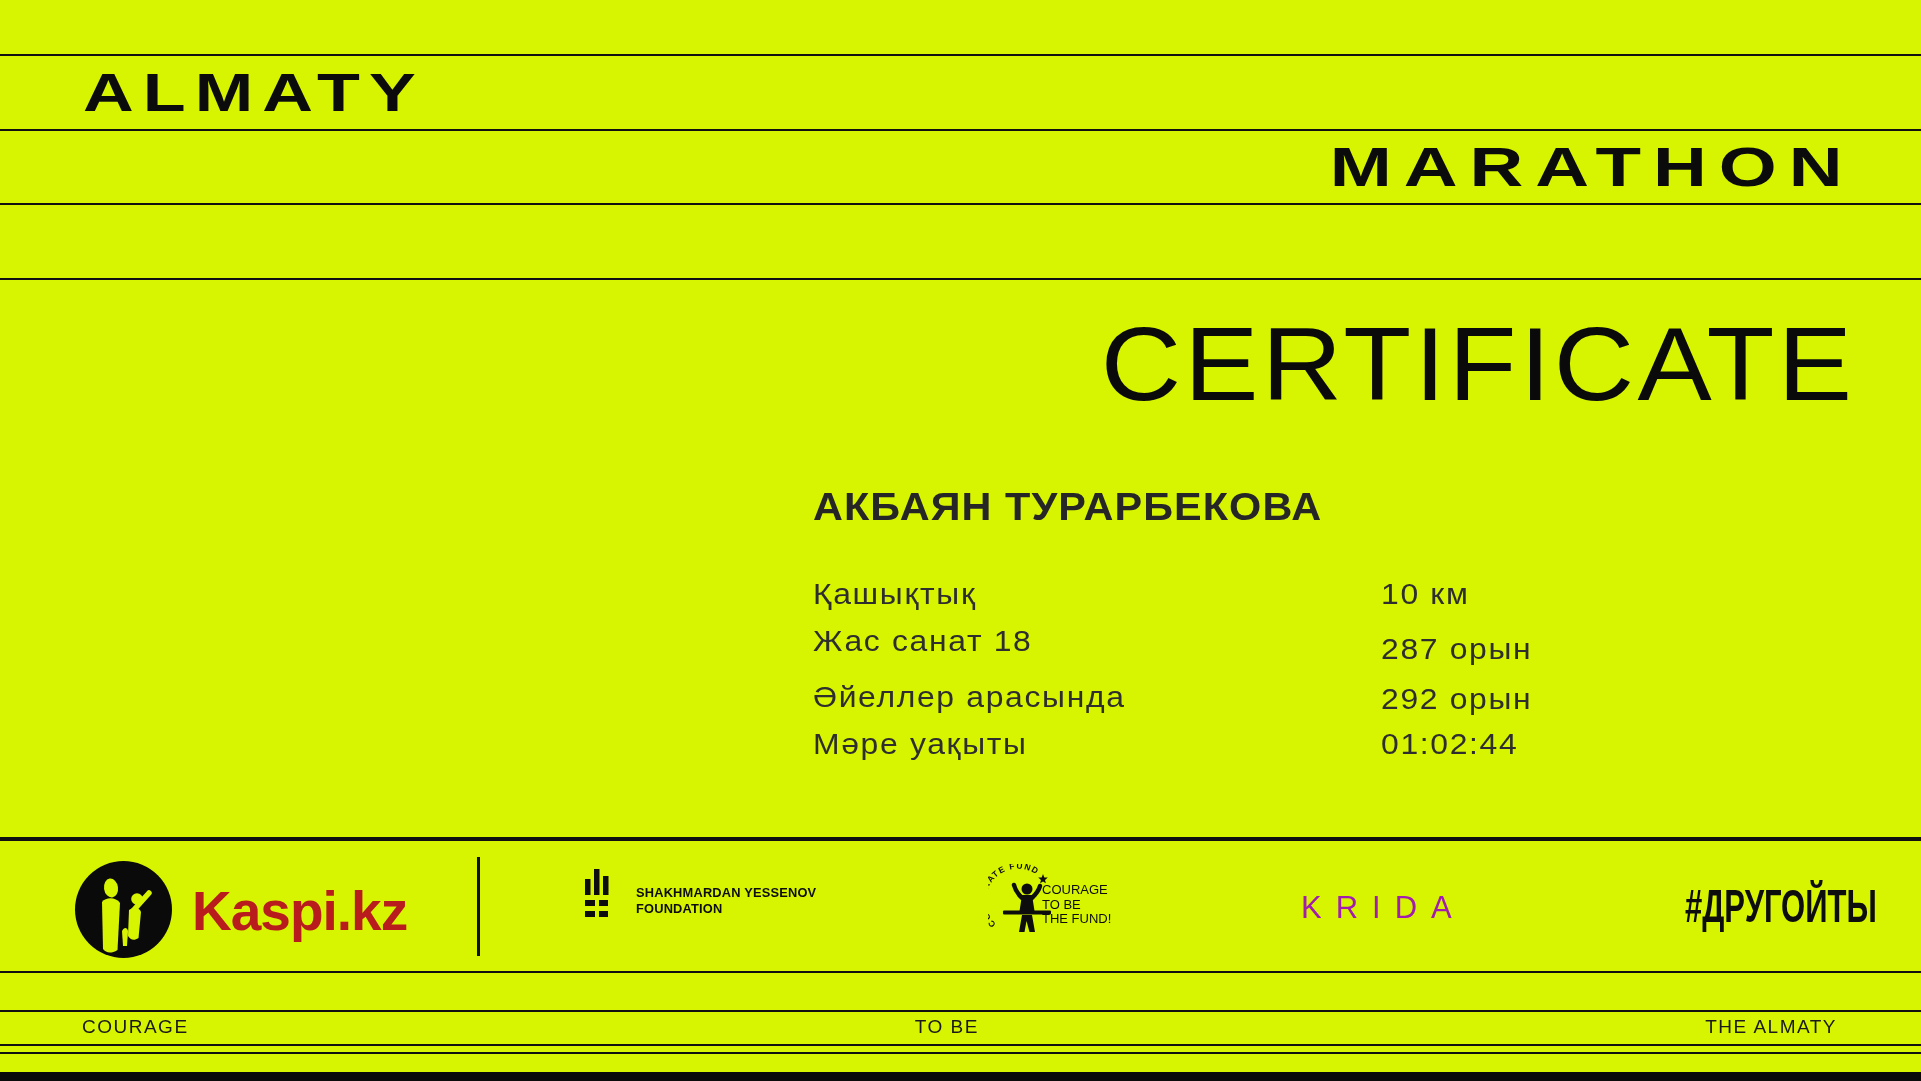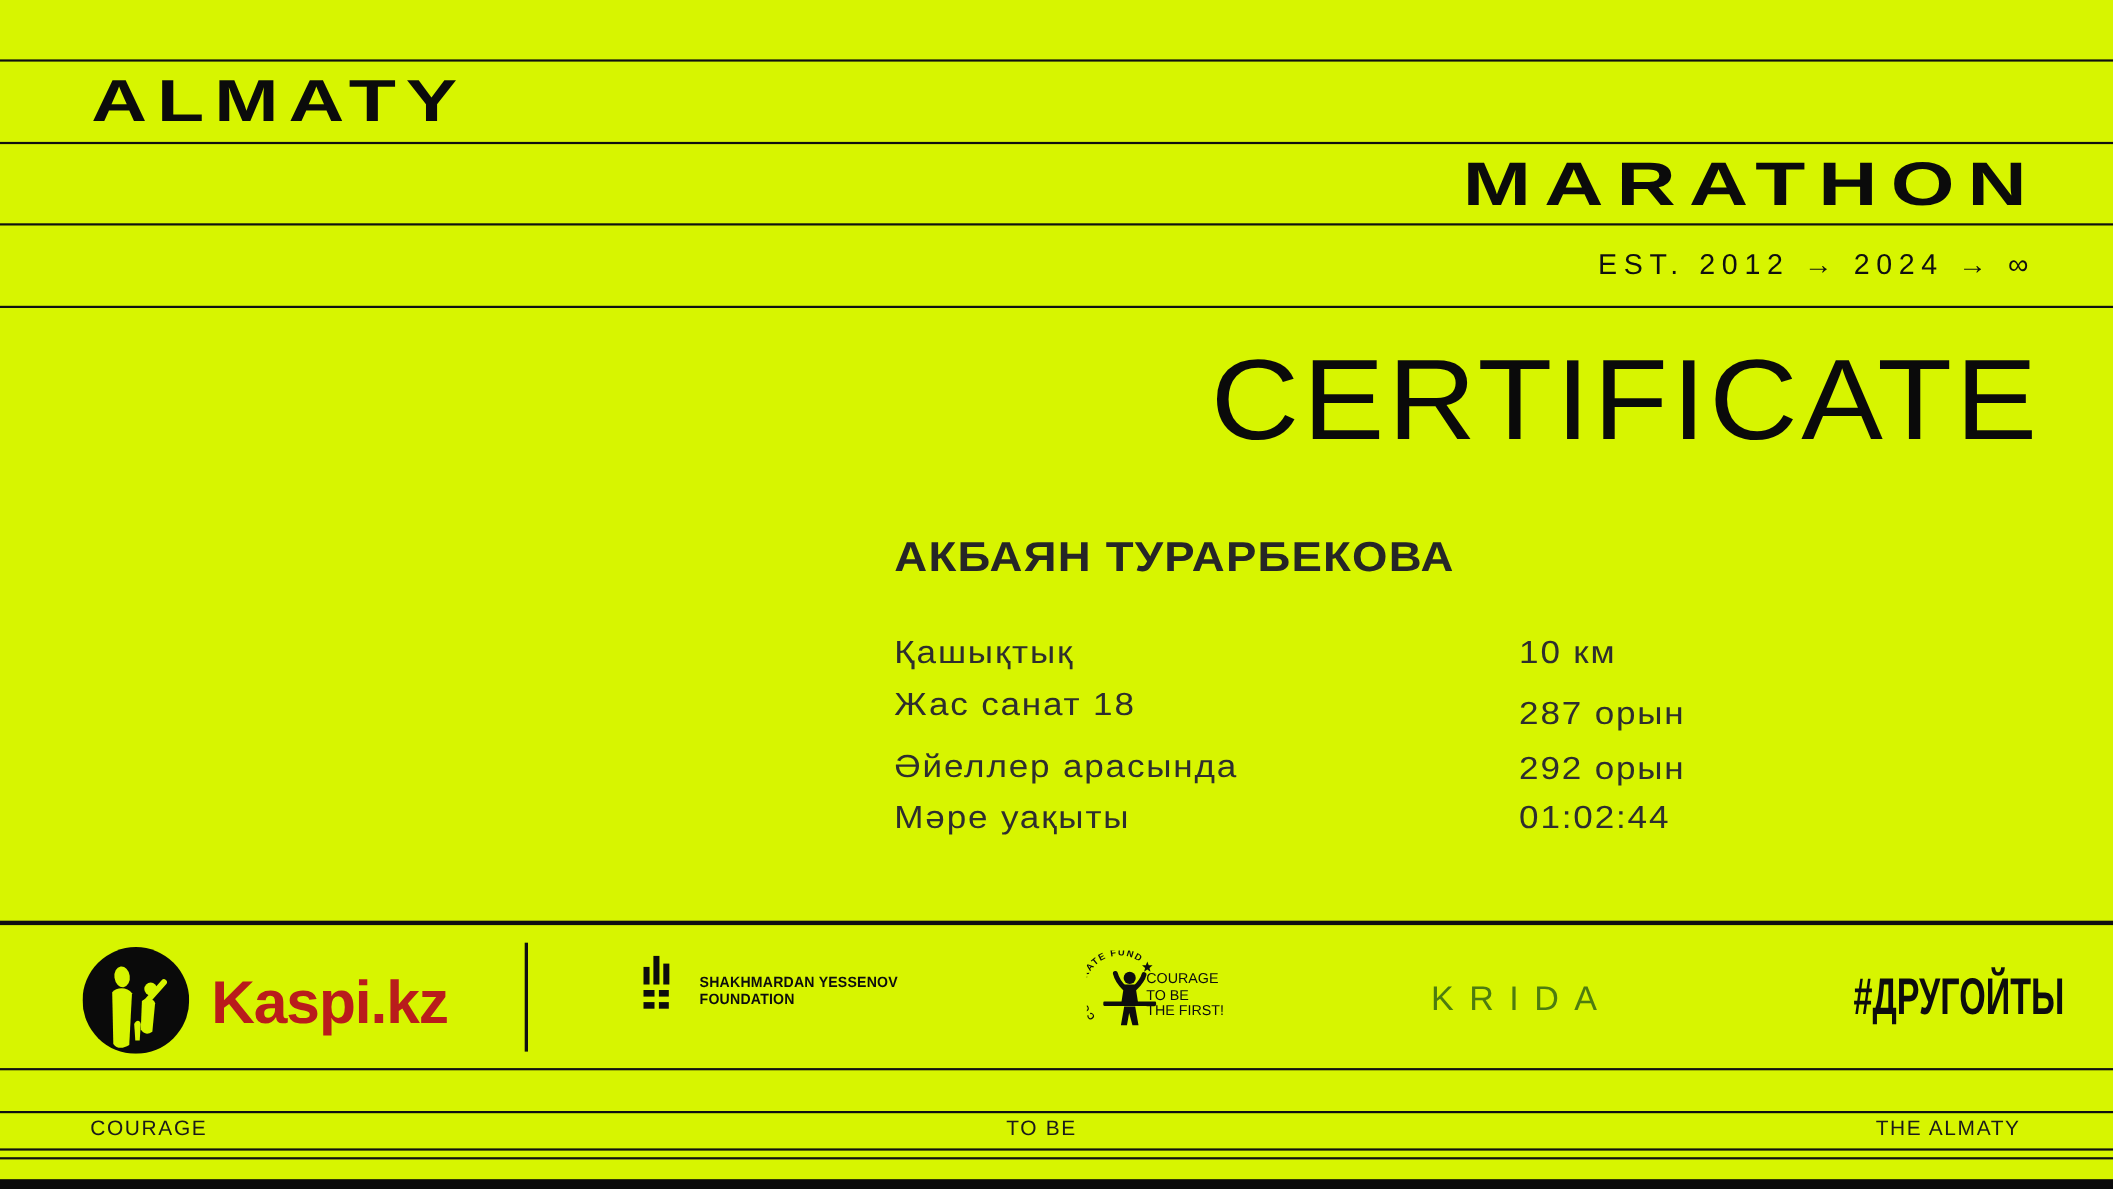--- a/index.html
+++ b/index.html
@@ -57,21 +57,21 @@
     position:absolute;left:636px;top:885px;font-size:13.5px;font-weight:bold;line-height:16px;
     letter-spacing:0.2px;color:#0d0d0d;white-space:nowrap;transform:scaleX(0.95);transform-origin:left top;
   }
   .courage-logo{position:absolute;left:988px;top:864px;width:78px;height:78px;}
   .courage-text{
     position:absolute;left:1042px;top:883px;font-size:13px;font-weight:500;line-height:14.5px;
     color:#0d0d0d;white-space:nowrap;
   }
   .krida{
     position:absolute;left:1301px;top:890px;font-size:31px;font-weight:normal;
-    letter-spacing:14px;color:#4d7c0f;white-space:nowrap;
+    letter-spacing:14px;color:#a21caf;white-space:nowrap;
   }
   .hashtag{
     position:absolute;left:1685px;top:878px;font-size:47px;font-weight:bold;
     color:#0d0d0d;white-space:nowrap;transform:scaleX(0.66);transform-origin:left top;
   }
   .footer-strip{
     position:absolute;left:0;top:1010px;width:1921px;height:34px;
     display:flex;align-items:center;justify-content:space-between;
     padding:0 84px 0 82px;box-sizing:border-box;
     font-size:19px;letter-spacing:1.5px;color:#1a1a1a;
@@ -88,21 +88,20 @@
   <div class="hline" style="top:278px"></div>
   <div class="hline thick" style="top:837px"></div>
   <div class="hline" style="top:971px"></div>
   <div class="hline" style="top:1010px"></div>
   <div class="hline" style="top:1044px"></div>
   <div class="hline" style="top:1052px"></div>
   <div class="bottom-bar"></div>
 
   <div class="almaty">ALMATY</div>
   <div class="marathon">MARATHON</div>
-  <div class="est">EST. 2012 → 2024 → ∞</div>
 
   <div class="title">CERTIFICATE</div>
   <div class="recipient">АКБАЯН ТУРАРБЕКОВА</div>
 
   <div class="cell lb1">Қашықтық</div>
   <div class="cell vl1">10 км</div>
   <div class="cell lb2">Жас санат 18</div>
   <div class="cell vl2">287 орын</div>
   <div class="cell lb3">Әйеллер арасында</div>
   <div class="cell vl3">292 орын</div>
@@ -147,21 +146,21 @@
     <circle cx="39" cy="25" r="5.5" fill="#0d0d0d"></circle>
     <path d="M34,34 C30,30 27,25 26,21" stroke="#0d0d0d" stroke-width="4.5" stroke-linecap="round" fill="none"></path>
     <path d="M44,34 C48,30 51,26 52,22" stroke="#0d0d0d" stroke-width="4.5" stroke-linecap="round" fill="none"></path>
     <path d="M34,31 h10 l2.5,16 h-15 z" fill="#0d0d0d"></path>
     <rect x="15" y="46.5" width="48" height="4" rx="1" fill="#0d0d0d"></rect>
     <path d="M34,51 l-3,17 h5.5 l2,-11 l3,11 h5.5 l-3,-17 z" fill="#0d0d0d"></path>
   </svg>
   <div class="courage-text">
     <div>COURAGE</div>
     <div>TO BE</div>
-    <div>THE FIRST!</div>
+    <div>THE FUND!</div>
   </div>
 
   <div class="krida">KRIDA</div>
   <div class="hashtag">#ДРУГОЙТЫ</div>
 
   <div class="footer-strip">
     <span>COURAGE</span>
     <span>TO BE</span>
     <span>THE ALMATY</span>
   </div>

